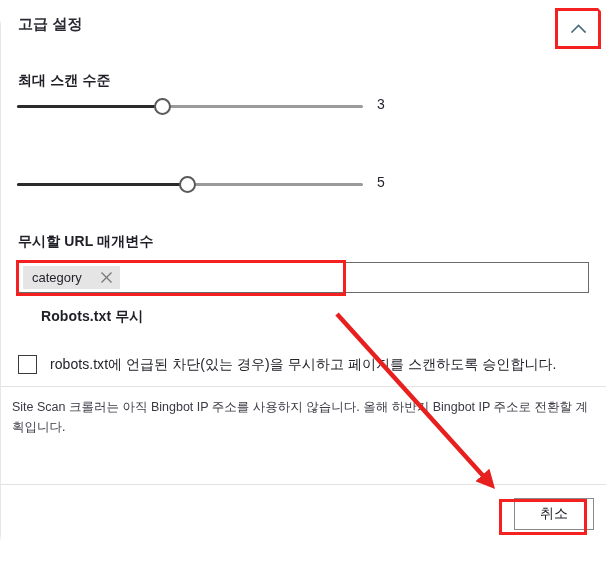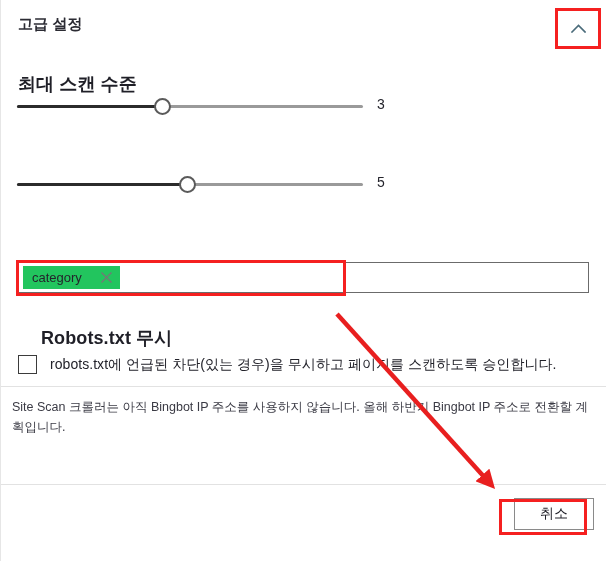--- a/index.html
+++ b/index.html
@@ -12,20 +12,21 @@
     color: #1b1b1b;
     -webkit-font-smoothing: antialiased;
   }
   #app {
     position: relative;
     width: 606px;
     height: 561px;
     background: #ffffff;
     overflow: hidden;
     box-sizing: border-box;
+    border-radius: 27px;
   }
   .panel-left-edge {
     position: absolute;
     left: 0; top: 0;
     width: 1px; height: 561px;
     background: #e6e6e6;
   }
 
   
   .section-header {
@@ -55,21 +56,21 @@
     padding: 0;
   }
   .chevron-up {
     width: 15px; height: 9px;
     display: block;
   }
 
   
   .field-label {
     position: absolute;
-    font-size: 18px;
+    font-size: 14px;
     font-weight: 600;
     color: #1f1f27;
     letter-spacing: .1px;
   }
 
   
   .slider-row {
     position: absolute;
     left: 17px;
     width: 375px;
@@ -119,21 +120,21 @@
     background: #ffffff;
     box-sizing: border-box;
     display: flex;
     align-items: center;
     padding: 0 3px;
   }
   .chip {
     display: flex;
     align-items: center;
     height: 23px;
-    background: #22c55e;
+    background: #e5e5e5;
     margin: 0 2px;
     padding: 0 4px 0 9px;
     box-sizing: border-box;
     font-size: 13px;
     color: #24242c;
     white-space: nowrap;
   }
   .chip-label { margin-right: 16px; }
   .chip-remove {
     width: 18px; height: 18px;
@@ -253,33 +254,34 @@
     <div class="slider-value">3</div>
   </div>
 
   <div class="slider-row" style="top:174px;">
     <div class="slider-track"></div>
     <div class="slider-fill" id="fill-speed" style="width: 169.54px;"></div>
     <div class="slider-thumb" id="thumb-speed" style="left: 169.54px;"></div>
     <div class="slider-value">5</div>
   </div>
 
+  <div class="field-label" style="left:18px; top:233px;">무시할 URL 매개변수</div>
   <div class="chips-input" style="top:262px;">
     <div class="chip">
       <span class="chip-label">category</span>
       <span class="chip-remove">
         <svg width="11" height="11" viewBox="0 0 11 11">
           <line x1="0.5" y1="0.5" x2="10.5" y2="10.5" stroke="#767676" stroke-width="1.2"></line>
           <line x1="10.5" y1="0.5" x2="0.5" y2="10.5" stroke="#767676" stroke-width="1.2"></line>
         </svg>
       </span>
     </div>
   </div>
 
-  <div class="field-label" style="left:18px; top:326px;padding-left:23px;">Robots.txt 무시</div>
+  <div class="field-label" style="left:18px; top:308px;padding-left:23px;">Robots.txt 무시</div>
   <div class="checkbox-row" style="top:355px;">
     <span class="checkbox-box"></span>
     <span class="checkbox-text">robots.txt에 언급된 차단(있는 경우)을 무시하고 페이지를 스캔하도록 승인합니다.</span>
   </div>
 
   <div class="divider" style="left:1px; top:386px; width:605px;"></div>
   <div class="note-text" style="top:397px;">Site Scan 크롤러는 아직 Bingbot IP 주소를 사용하지 않습니다. 올해 하반기 Bingbot IP 주소로 전환할 계획입니다.</div>
 
   <div class="divider" style="left:1px; top:484px; width:605px;"></div>
   <div class="footer-buttons" style="top:498px;">

